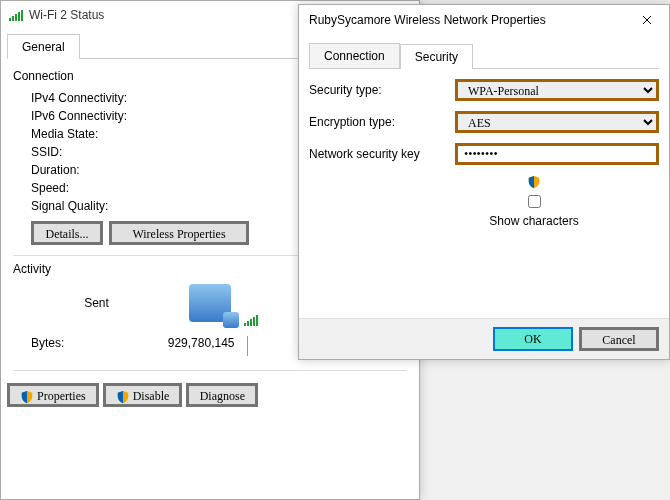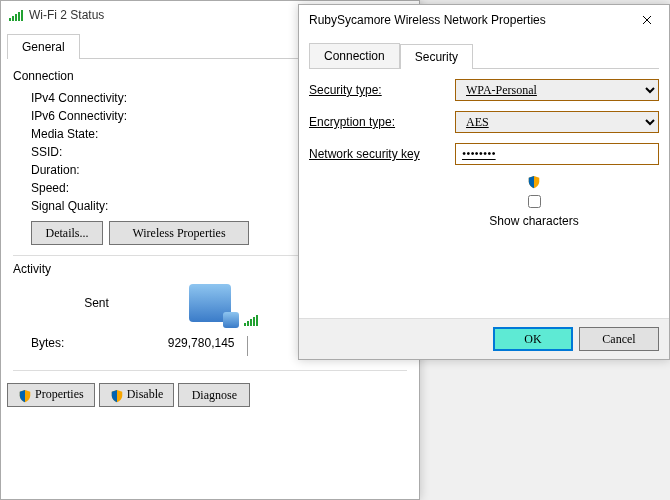--- a/index.html
+++ b/index.html
@@ -13,39 +13,39 @@
   .sig-bars span:nth-child(1){height:3px} .sig-bars span:nth-child(2){height:5px}
   .sig-bars span:nth-child(3){height:7px} .sig-bars span:nth-child(4){height:9px}
   .sig-bars span:nth-child(5){height:11px}
   .tab-row { display:flex; border-bottom:1px solid #ccc; margin:4px 6px 0 6px; align-items:flex-end; }
   .tab { padding:5px 14px; border:1px solid #ccc; border-bottom:none; background:#fff; position:relative; top:1px; font-size:12px; }
   .tab.inactive { background:#f4f4f4; top:0; }
   .group { margin:10px 12px; }
   .group-title { font-size:12px; color:#000; margin-bottom:6px; }
   .kv-row { display:flex; justify-content:space-between; padding:2px 0 2px 18px; font-size:12px; }
   .btn-row { display:flex; gap:6px; margin:6px 0 0 18px; }
-  button.std { font:12px "Segoe UI"; background:#e1e1e1; border:1px solid #737373; padding:3px 10px; min-width:72px; height:24px; }
+  button.std { font:12px "Segoe UI"; background:#e1e1e1; border:3px solid #737373; padding:3px 10px; min-width:72px; height:24px; }
   .activity-box { margin:6px 12px; }
   .act-grid { display:grid; grid-template-columns:1fr auto 1fr; align-items:center; margin-top:4px; }
   .act-col { text-align:center; font-size:12px; }
   .act-icon { width:42px; height:38px; background:linear-gradient(#8ec5f0,#3a7bc8); border-radius:4px; margin:2px auto; position:relative; }
   .act-icon::after{content:"";position:absolute;right:-8px;bottom:-6px;width:16px;height:16px;background:linear-gradient(#8ec5f0,#3a7bc8);border-radius:3px;}
   .act-sig { position:absolute; right:-18px; bottom:-2px; }
   .bytes-row { display:flex; justify-content:space-between; padding:12px 0 0 0;}
   .divider-v { width:1px; height:20px; background:#999; margin:0 auto; }
   .bottom-btns { display:flex; gap:4px; margin:12px 12px 0 6px; }
   .shield { width:14px; height:14px; display:inline-block; position:relative; vertical-align:middle; }
   .shield svg{ width:14px; height:14px;}
   
   .prop-win { left:298px; top:4px; width:372px; height:356px; }
   .prop-title { height:30px; background:#fff; display:flex; align-items:center; justify-content:space-between; padding:0 0 0 10px; font-size:12px; color:#000; }
   .close-btn { width:45px; height:29px; display:flex; align-items:center; justify-content:center; font-size:14px; color:#000; }
   .prop-body { padding:8px 10px; }
-  .field-row { display:grid; grid-template-columns:140px 1fr; align-items:center; margin:10px 0; gap:6px;text-decoration:underline; }
-  select.std, input.std { font:12px "Segoe UI"; height:22px; padding:1px 6px; border:1px solid #a16207; background:#eee;}
+  .field-row { display:grid; grid-template-columns:140px 1fr; align-items:center; margin:10px 0; gap:6px; }
+  select.std, input.std { font:12px "Segoe UI"; height:22px; padding:1px 6px; border:3px solid #a16207; background:#eee;}
   input.std { background:#fff; }
   .showchars-row { display:flex; align-items:center; gap:6px; margin-left:100px; margin-top:6px;flex-direction:column; }
   .prop-footer { position:absolute; bottom:0; left:0; right:0; padding:8px 10px; display:flex; justify-content:flex-end; gap:6px; background:#f0f0f0; border-top:1px solid #ddd; }
   button.primary { border:2px solid #0078d7; background:#5eead4; }
   .hr { border:none; border-top:1px solid #ddd; margin:10px 0 4px 0; }
 </style>
 </head>
 <body>
 
 <div class="win status-win">

